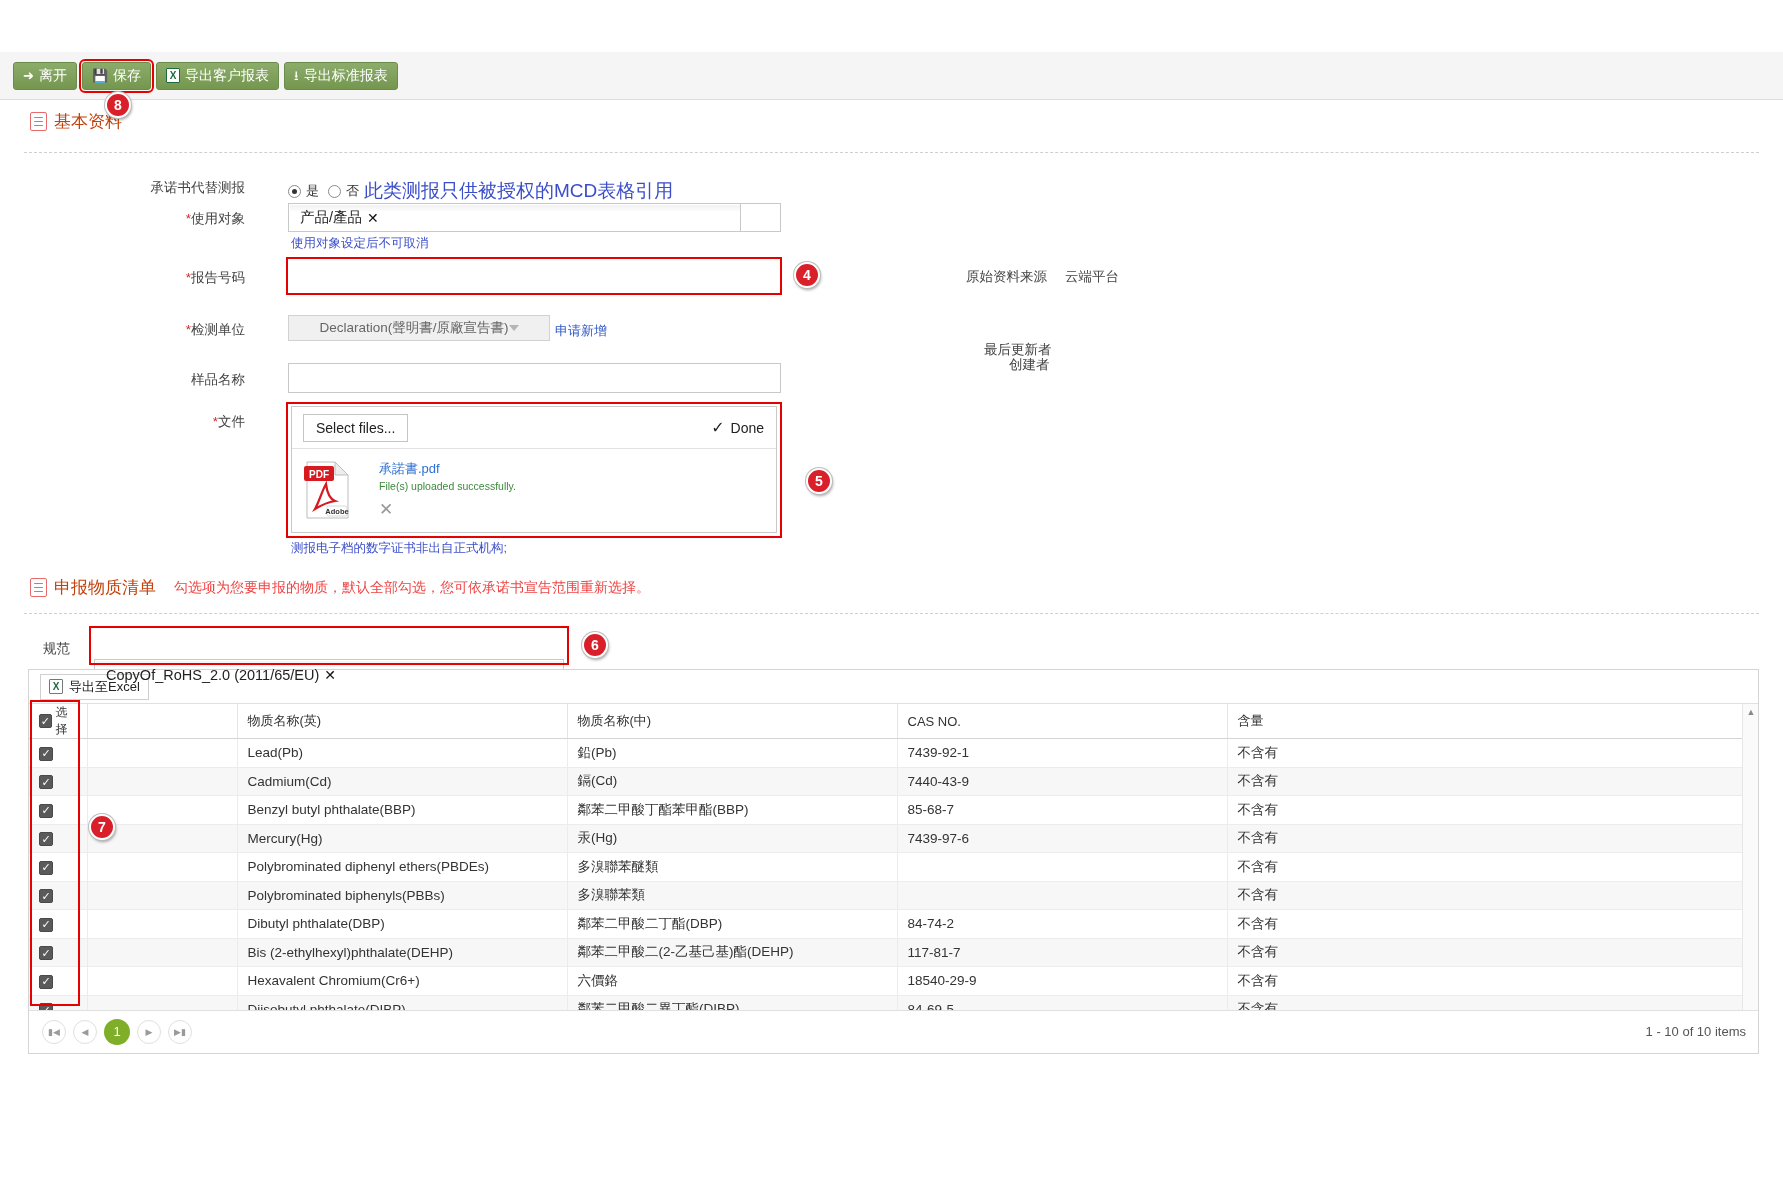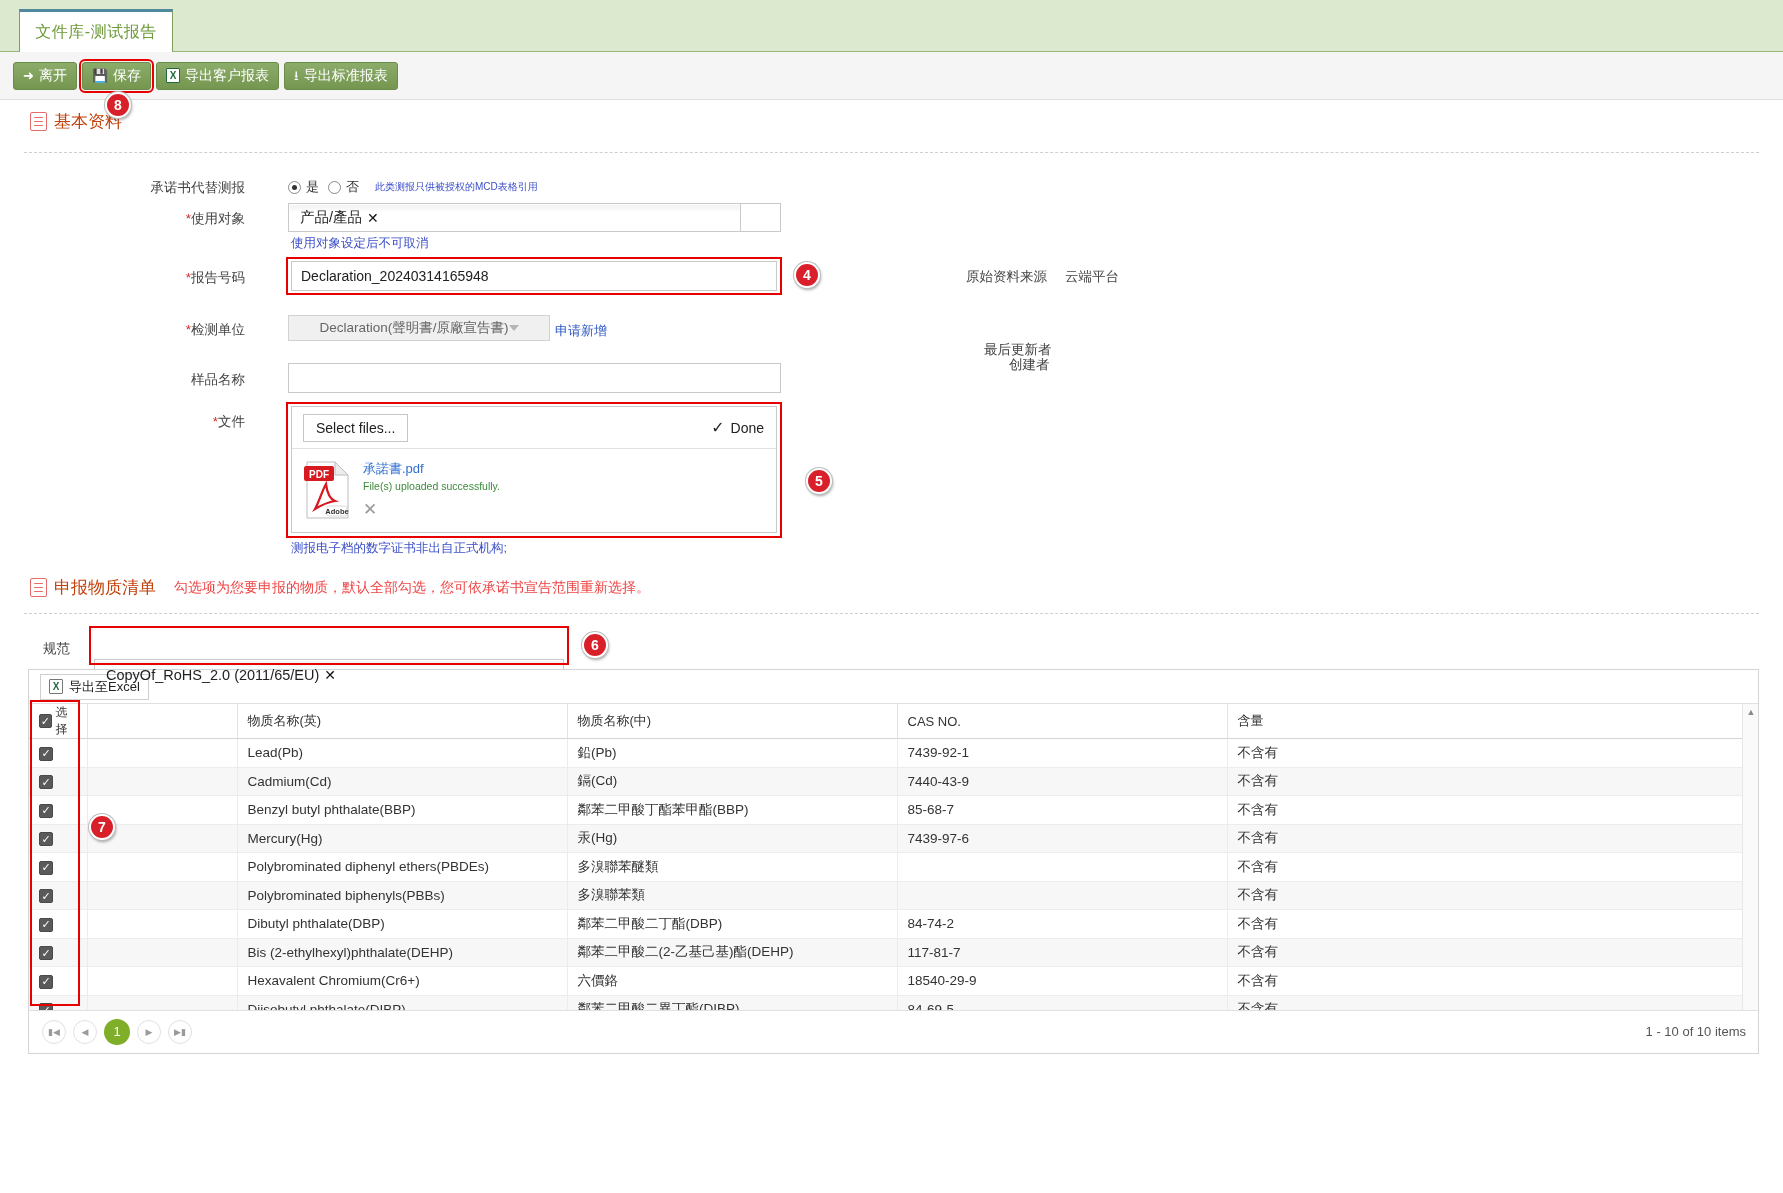--- a/index.html
+++ b/index.html
@@ -119,21 +119,21 @@
   .radio-row { position:absolute; display:flex; align-items:center; gap:5px; font-size:13px; }
   .radio { width:13px;height:13px;border-radius:50%;border:1px solid #8a8a8a;background:#fff;display:inline-block;position:relative; }
   .radio.on::after{content:"";position:absolute;left:3px;top:3px;width:5px;height:5px;border-radius:50%;background:#333;}
 
   
   .uploadbox { position:absolute; background:#fff; border:1px solid #c9c9c9; }
   .upload-head { height: 42px; display:flex;align-items:center;justify-content:space-between; padding: 0 12px 0 11px; border-bottom:1px solid #e2e2e2;}
   .selbtn { border:1px solid #c5c5c5; background:#fff; padding: 5px 12px; font-size:14px; color:#222; cursor:pointer;}
   .done { display:flex;align-items:center;gap:6px;font-size:14px;color:#222; }
   .check { color:#222; font-size:16px; }
-  .upload-body { display:flex; gap:12px; padding: 11px 12px; }
+  .upload-body { display:flex; gap:28px; padding: 11px 12px; }
   .pdf-ico { width:47px; height:60px; position:relative; flex:0 0 auto; }
   .file-meta .fname { color:#2f6fd0; font-size:13px; }
   .file-meta .fstat { color:#3d8a3d; font-size:10.5px; margin-top:2px; }
   .file-x { color:#9a9a9a; font-size:17px; margin-top:7px; cursor:pointer; display:inline-block;}
 
   
   .grid { position:absolute; border:1px solid #d5d5d5; background:#fff; }
   .grid-toolbar { height: 34px; border-bottom:1px solid #e0e0e0; display:flex; align-items:center; padding-left:11px; background:#fff;}
   .gt-btn { display:inline-flex; align-items:center; gap:6px; border:1px solid #cfcfcf; background:#fff; padding:3px 8px; font-size:13px; color:#222; cursor:pointer;}
   table.dg { border-collapse: collapse; width: 100%; table-layout: fixed; }
@@ -179,25 +179,20 @@
     border: 2px solid #fff;
     box-shadow: 0 0 0 1px #bdbdbd, 1px 2px 3px rgba(0,0,0,.35);
   }
   .rlabel { position:absolute; font-size:13.5px; color:#444; white-space:nowrap; }
 </style>
 </head>
 <body>
 
 <div id="app">
 
-  <div class="tabstrip">
-    <div class="tab-active">
-      <span>文件库-测试报告</span>
-    </div>
-  </div>
 
   <div class="toolbar">
     <div class="tb-btn">
       <span class="gl">➜</span>
       <span>离开</span>
     </div>
     <div class="tb-btn hl-red">
       <span class="gl">💾</span>
       <span>保存</span>
     </div>
@@ -220,40 +215,37 @@
     <span class="sect-title">基本资料</span>
   </div>
   <div class="hr-dotted" style="left:24px; top:152px; width:1735px;"></div>
 
   <div class="lbl" style="left:90px; top:179px; width:155px;">承诺书代替测报</div>
   <div class="radio-row" style="left:288px; top:178px;">
     <span class="radio on"></span>
     <span>是</span>
     <span class="radio" style="margin-left:4px;"></span>
     <span>否</span>
-    <span style="color:#3b4ec9;font-size:10px;margin-left:11px;">此类测报只供被授权的MCD表格引用</span>
+    <span style="color:#3b4ec9;font-size:19px;">此类测报只供被授权的MCD表格引用</span>
   </div>
 
   <div class="lbl" style="left:90px; top:210px; width:155px;">
     <span class="req">*</span><span>使用对象</span>
   </div>
   <div class="field multiselect" style="left:288px; top:203px; width:493px; height:29px;">
     <span class="token">
       <span>产品/產品</span>
       <span class="x">✕</span>
     </span>
     <span class="ms-addon"></span>
   </div>
   <div class="note-blue" style="left:291px; top:235px;">使用对象设定后不可取消</div>
 
   <div class="lbl" style="left:90px; top:269px; width:155px;">
     <span class="req">*</span><span>报告号码</span>
-  </div>
-  <div class="field txtbox" style="left:291px; top:261px; width:486px; height:30px;">
-    <span>Declaration_20240314165948</span>
   </div>
   <div class="redbox" style="left:286px; top:257px; width:496px; height:38px;"></div>
   <div class="badge" style="left:794px; top:262px;">4</div>
 
   <div class="lbl" style="left:90px; top:321px; width:155px;">
     <span class="req">*</span><span>检测单位</span>
   </div>
   <div class="field selectbox" style="left:288px; top:315px; width:262px; height:26px;">
     <span>Declaration(聲明書/原廠宣告書)</span>
     <span class="caret"></span>

